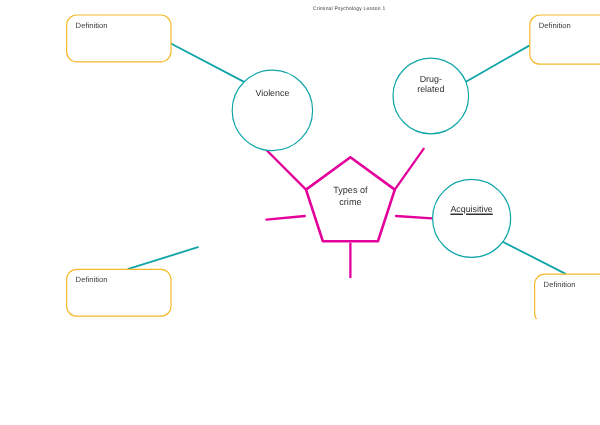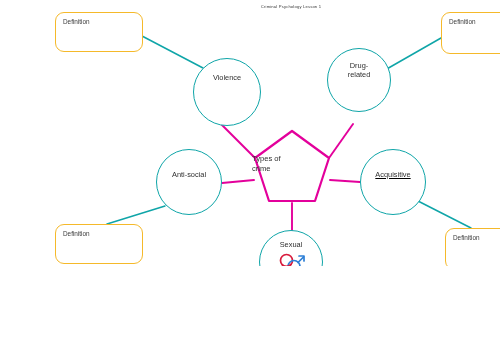--- a/index.html
+++ b/index.html
@@ -81,21 +81,21 @@
     top: 128px;
     width: 80px;
     height: 76px;
     z-index: 6;
   }
   #centre-pentagon .centre-label {
     position: absolute;
     left: 0;
     top: 26px;
     width: 80px;
-    text-align: left;
+    text-align: center;
     font-size: 7.6px;
     line-height: 9.5px;
     color: #2f2f2f;
     font-family: "Liberation Sans", sans-serif;
     white-space: pre-line;
   }
   .gender-icon {
     width: 30px;
     height: 28px;
     display: block;
@@ -149,45 +149,25 @@
 
   <div class="node-circle" style="left:152px; top:58px; width:68px; height:68px; padding-top:14px;">
     <span class="node-label">Violence</span>
   </div>
 
   <div class="node-circle" style="left:286px; top:48px; width:64px; height:64px; padding-top:12px;">
     <span class="node-label">Drug-
 related</span>
   </div>
 
-  <div class="node-circle" style="left:115px; top:149px; width:66px; height:66px; padding-top:20px;">
-    <span class="node-label">Anti-social</span>
-  </div>
 
   <div class="node-circle" style="left:319px; top:149px; width:66px; height:66px; padding-top:20px;text-decoration:underline;">
     <span class="node-label">Acquisitive</span>
   </div>
 
-  <div class="node-circle" style="left:218px; top:230px; width:64px; height:64px; padding-top:9px;">
-    <span class="node-label">Sexual</span>
-    <span style="margin-top:1px;">
-      <svg class="gender-icon" viewBox="0 0 60 56">
-
-        <circle cx="21" cy="21" r="12" fill="none" stroke="#D81B3C" stroke-width="3.4"></circle>
-        <line x1="21" y1="33" x2="21" y2="50" stroke="#D81B3C" stroke-width="3.4" stroke-linecap="round"></line>
-        <line x1="13" y1="42" x2="29" y2="42" stroke="#D81B3C" stroke-width="3.4" stroke-linecap="round"></line>
-
-        <circle cx="36" cy="33" r="12" fill="none" stroke="#2D7FD6" stroke-width="3.4"></circle>
-        <line x1="44" y1="25" x2="55" y2="14" stroke="#2D7FD6" stroke-width="3.4" stroke-linecap="round"></line>
-        <polyline points="46,12 56,12 56,22" fill="none" stroke="#2D7FD6" stroke-width="3.4" stroke-linecap="round" stroke-linejoin="round"></polyline>
-
-        <path d="M 30.2 28.8 A 12 12 0 0 1 21 33 A 12 12 0 0 1 12.6 29.6" fill="none" stroke="#D81B3C" stroke-width="3.4" stroke-linecap="round"></path>
-      </svg>
-    </span>
-  </div>
 
   <div id="centre-pentagon">
     <svg width="80" height="76" viewBox="0 0 80 76">
       <polygon points="40,3 77,30 63,73 17,73 3,30" fill="#ffffff" stroke="#E3009B" stroke-width="2.2" stroke-linejoin="round"></polygon>
     </svg>
     <span class="centre-label">Types of
 crime</span>
   </div>
 
 </div>

